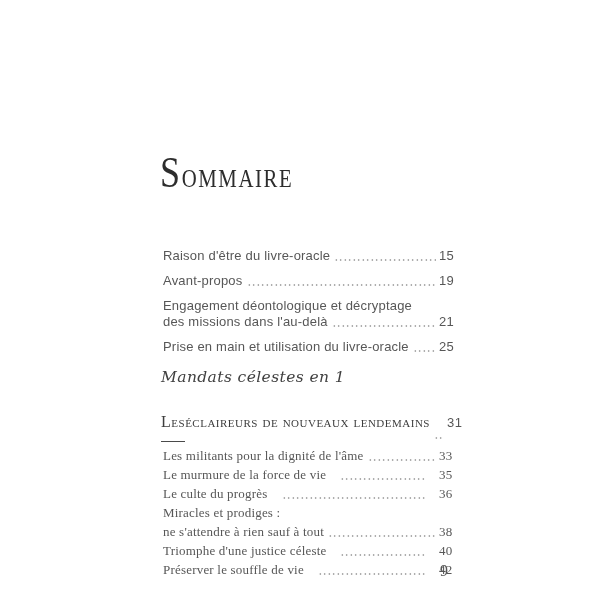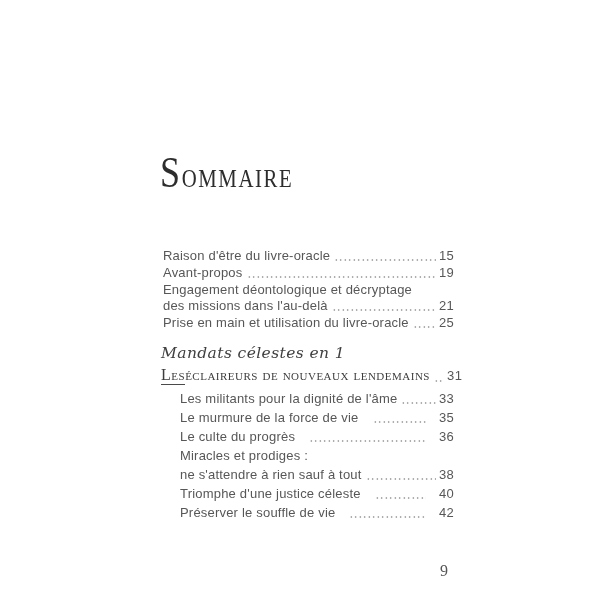--- a/index.html
+++ b/index.html
@@ -53,21 +53,21 @@
     height: 2px;
     margin: 0 3px 3px 4px;
     background-image: radial-gradient(circle, #929292 0.8px, rgba(0,0,0,0) 1.05px);
     background-size: 4.5px 2px;
     background-repeat: repeat-x;
     background-position: left bottom;
   }
   .num { min-width: 18px; text-align: left; white-space: nowrap; }
 
   .front-list .item { margin-left: 2px; }
-  .front-list .item + .item { margin-top: 1px; }
+  .front-list .item + .item { margin-top: 9px; }
   .line1 { font-size: 13px; line-height: 16px; letter-spacing: 0.2px; }
 
   
   .script-heading {
     font-family: "DejaVu Serif", serif;
     font-style: italic;
     font-size: 15.5px;
     line-height: 20px;
     letter-spacing: 0.4px;
     color: #3f3f3f;
@@ -79,27 +79,28 @@
     margin-top: 3px;
     font-family: "Liberation Serif", serif;
     font-variant: small-caps;
     font-size: 16px;
     line-height: 17px;
     letter-spacing: 0.5px;
     color: #3d3d3d;
   }
   .chapter-row .chap-lead {
     border-bottom: 1px solid #4a4a4a;
-    padding-bottom: 1px;
+    padding-bottom: 11px;
+    margin-top: 23px;
   }
   .chapter-row .num { font-family: Liberation Sans, sans-serif; font-size: 13px; color: #575757; }
 
   
   .sub-list { margin-top: 6px; }
-  .sub-list .item { margin-left: 19px; }
+  .sub-list .item { margin-left: 2px; font-family: Liberation Serif, serif; }
   .sub-list .item + .item { margin-top: 3px; gap: 10px; }
   .sub-list .line1 { margin-bottom: 0; }
   .sub-list .multiline .row { margin-top: 3px; }
 
   
   .folio {
     position: absolute;
     left: 434px;
     top: 562px;
     width: 20px;

